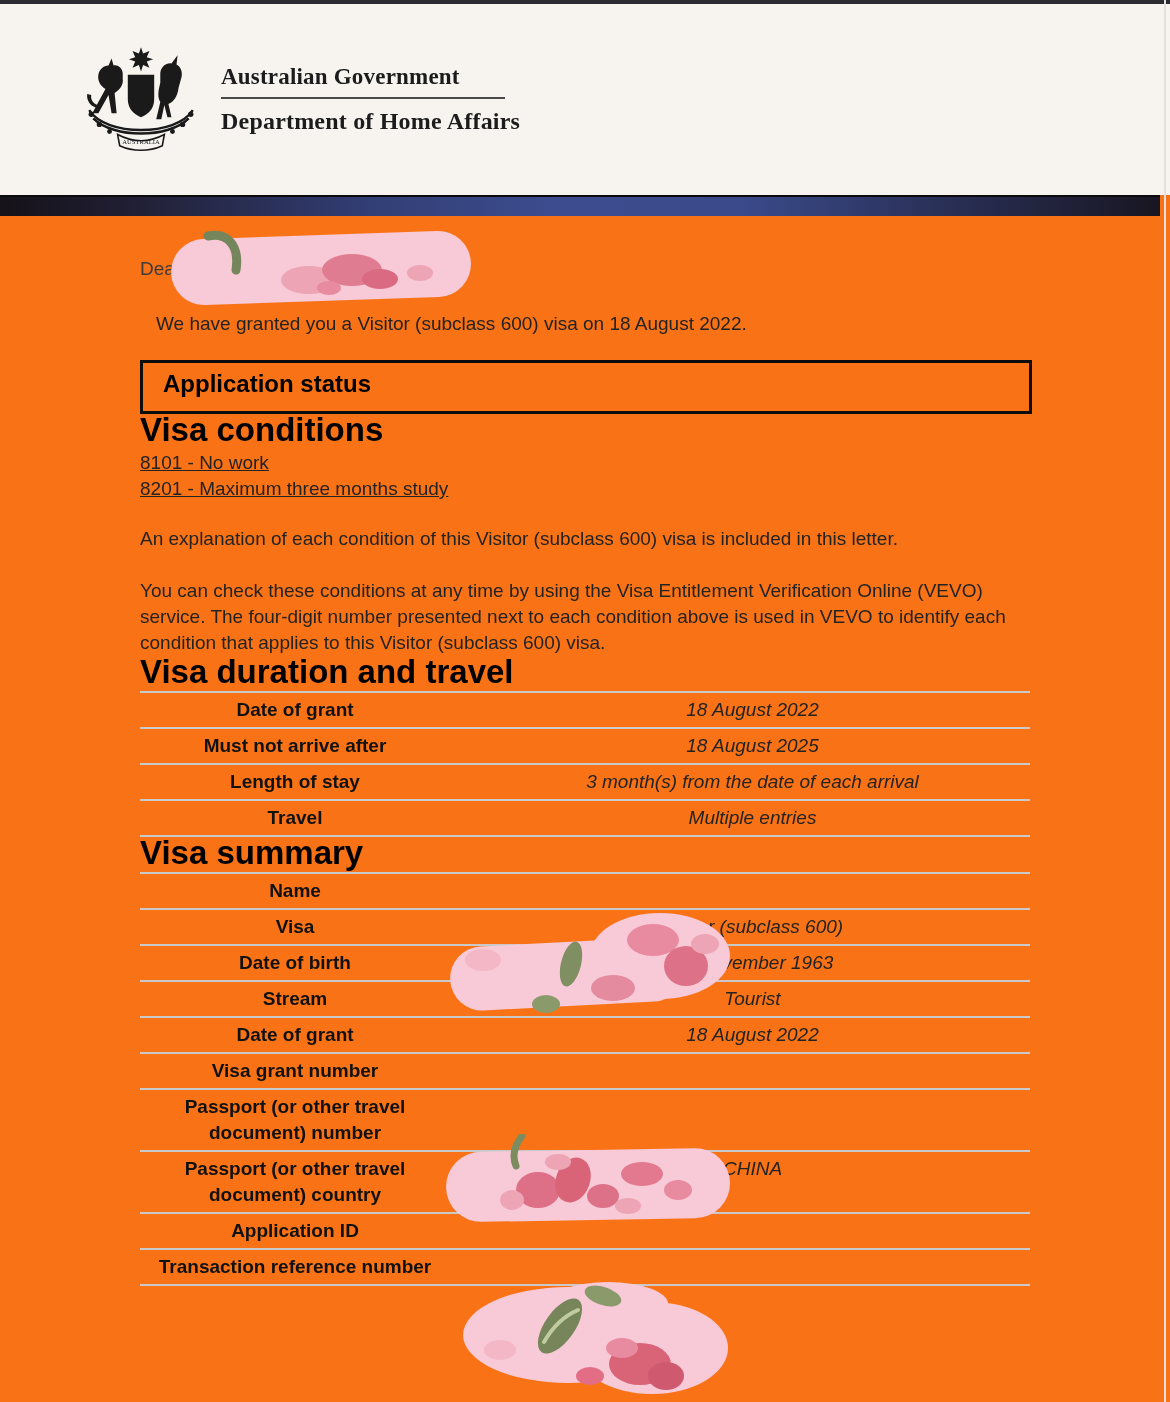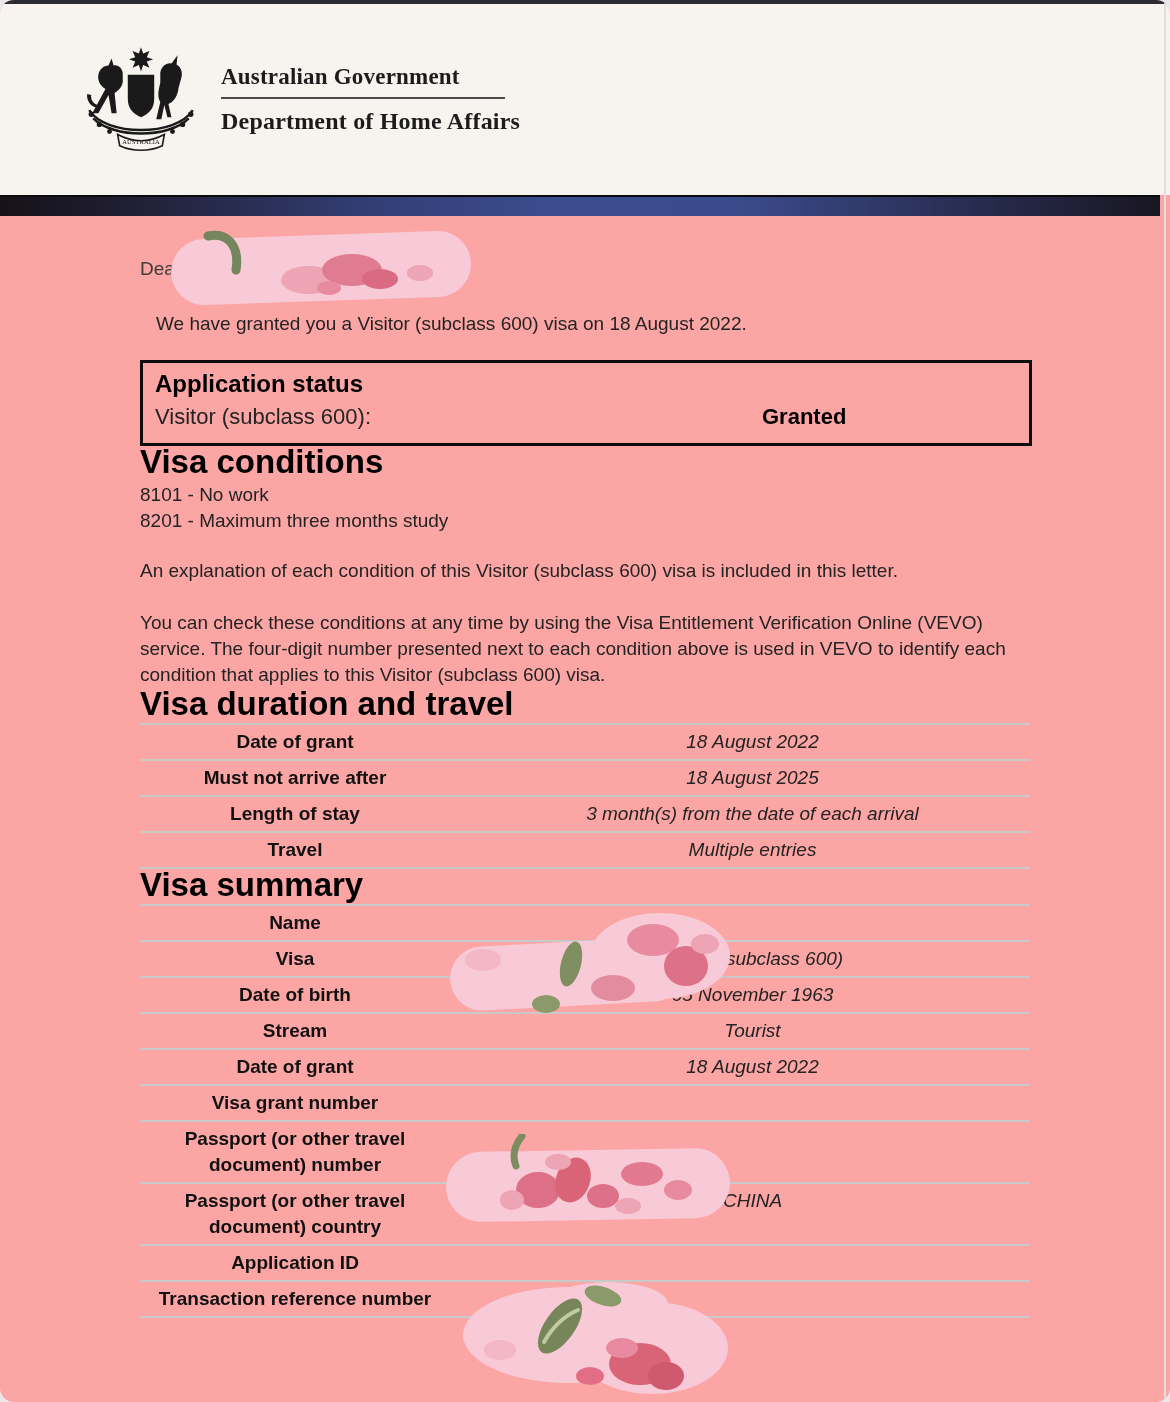--- a/index.html
+++ b/index.html
@@ -1,20 +1,19 @@
 <!DOCTYPE html>
 <html><head>
 <meta charset="utf-8">
 <style>
   html,body{margin:0;padding:0;background:#e9e9e9;}
   .page{
-    position:relative;width:1170px;height:1402px;background:#fca5a5;
+    position:relative;width:1170px;height:1402px;background:#f97316;
     font-family:"Liberation Sans", sans-serif;color:#232323;overflow:hidden;
     margin:0 auto;
-    border-radius:14px;
   }
   
   .letterhead{
     height:191px;background:#f7f4f0;border-top:4px solid #2b2b31;
     display:flex;align-items:flex-start;
   }
   .crest{margin:38px 0 0 75px;width:132px;height:110px;flex:0 0 auto;}
   .crest svg{width:100%;height:100%;}
   .org-block{margin:60px 0 0 14px;}
   .org-gov{
@@ -30,29 +29,29 @@
   .band{
     width:1160px;height:19px;border-top:2px solid #0b0b0e;
     background:linear-gradient(90deg,#151219 0%,#1f1d30 10%,#323e75 32%,#3c4c8e 48%,#3a4a8a 64%,#272c4f 84%,#191622 100%);
   }
   
   .content{width:890px;margin-left:140px;padding-top:40px;font-size:19px;line-height:26px;}
   .salutation{margin:0;color:#3c3c3c;}
   .intro{margin:29px 0 0 16px;}
   .status-box{
     margin-top:23px;border:3px solid #0d0d0d;box-sizing:border-box;width:892px;
-    padding:5px 12px 11px 12px;
+    padding:5px 12px 11px 20px;
   }
   .status-box h2{margin:0;font-size:24px;line-height:32px;color:#000;}
   .status-row{display:flex;font-size:22px;line-height:30px;margin-top:2px;}
   .status-row .sl{width:607px;}
   .status-row .sv{font-weight:bold;color:#000;}
   h2.sec{font-size:33px;line-height:32px;margin:0;color:#000;}
   .sec-conditions{margin-top:25px;}
-  .cond{margin:0;}
+  .cond{margin:0;text-decoration:underline;}
   .cond-list{margin-top:4px;}
   .exp1{margin:24px 0 0 0;}
   .exp2{margin:26px 0 0 0;}
   .sec-duration{margin-top:25px;}
   .sec-summary{margin-top:31px;}
   
   .tbl{margin-top:3px;border-bottom:2px solid #c9c9c9;width:890px;}
   .trow{display:flex;border-top:2px solid #c9c9c9;padding:4px 0;text-align:center;}
   .tlabel{width:335px;box-sizing:border-box;padding-right:25px;font-weight:bold;color:#111;}
   .tvalue{flex:1;font-style:italic;}
@@ -108,24 +107,20 @@
   <div class="band"></div>
 
   <main class="content">
 
     <p class="salutation">Dear</p>
 
     <p class="intro">We have granted you a Visitor (subclass 600) visa on 18 August 2022.</p>
 
     <section class="status-box">
       <h2>Application status</h2>
-      <div class="status-row">
-        <span class="sl">Visitor (subclass 600):</span>
-        <span class="sv">Granted</span>
-      </div>
     </section>
 
     <h2 class="sec sec-conditions">Visa conditions</h2>
     <div class="cond-list">
       <p class="cond">8101 - No work</p>
       <p class="cond">8201 - Maximum three months study</p>
     </div>
 
     <p class="exp1">An explanation of each condition of this Visitor (subclass 600) visa is included in this letter.</p>
     <p class="exp2">You can check these conditions at any time by using the Visa Entitlement Verification Online (VEVO) service. The four-digit number presented next to each condition above is used in VEVO to identify each condition that applies to this Visitor (subclass 600) visa.</p>

